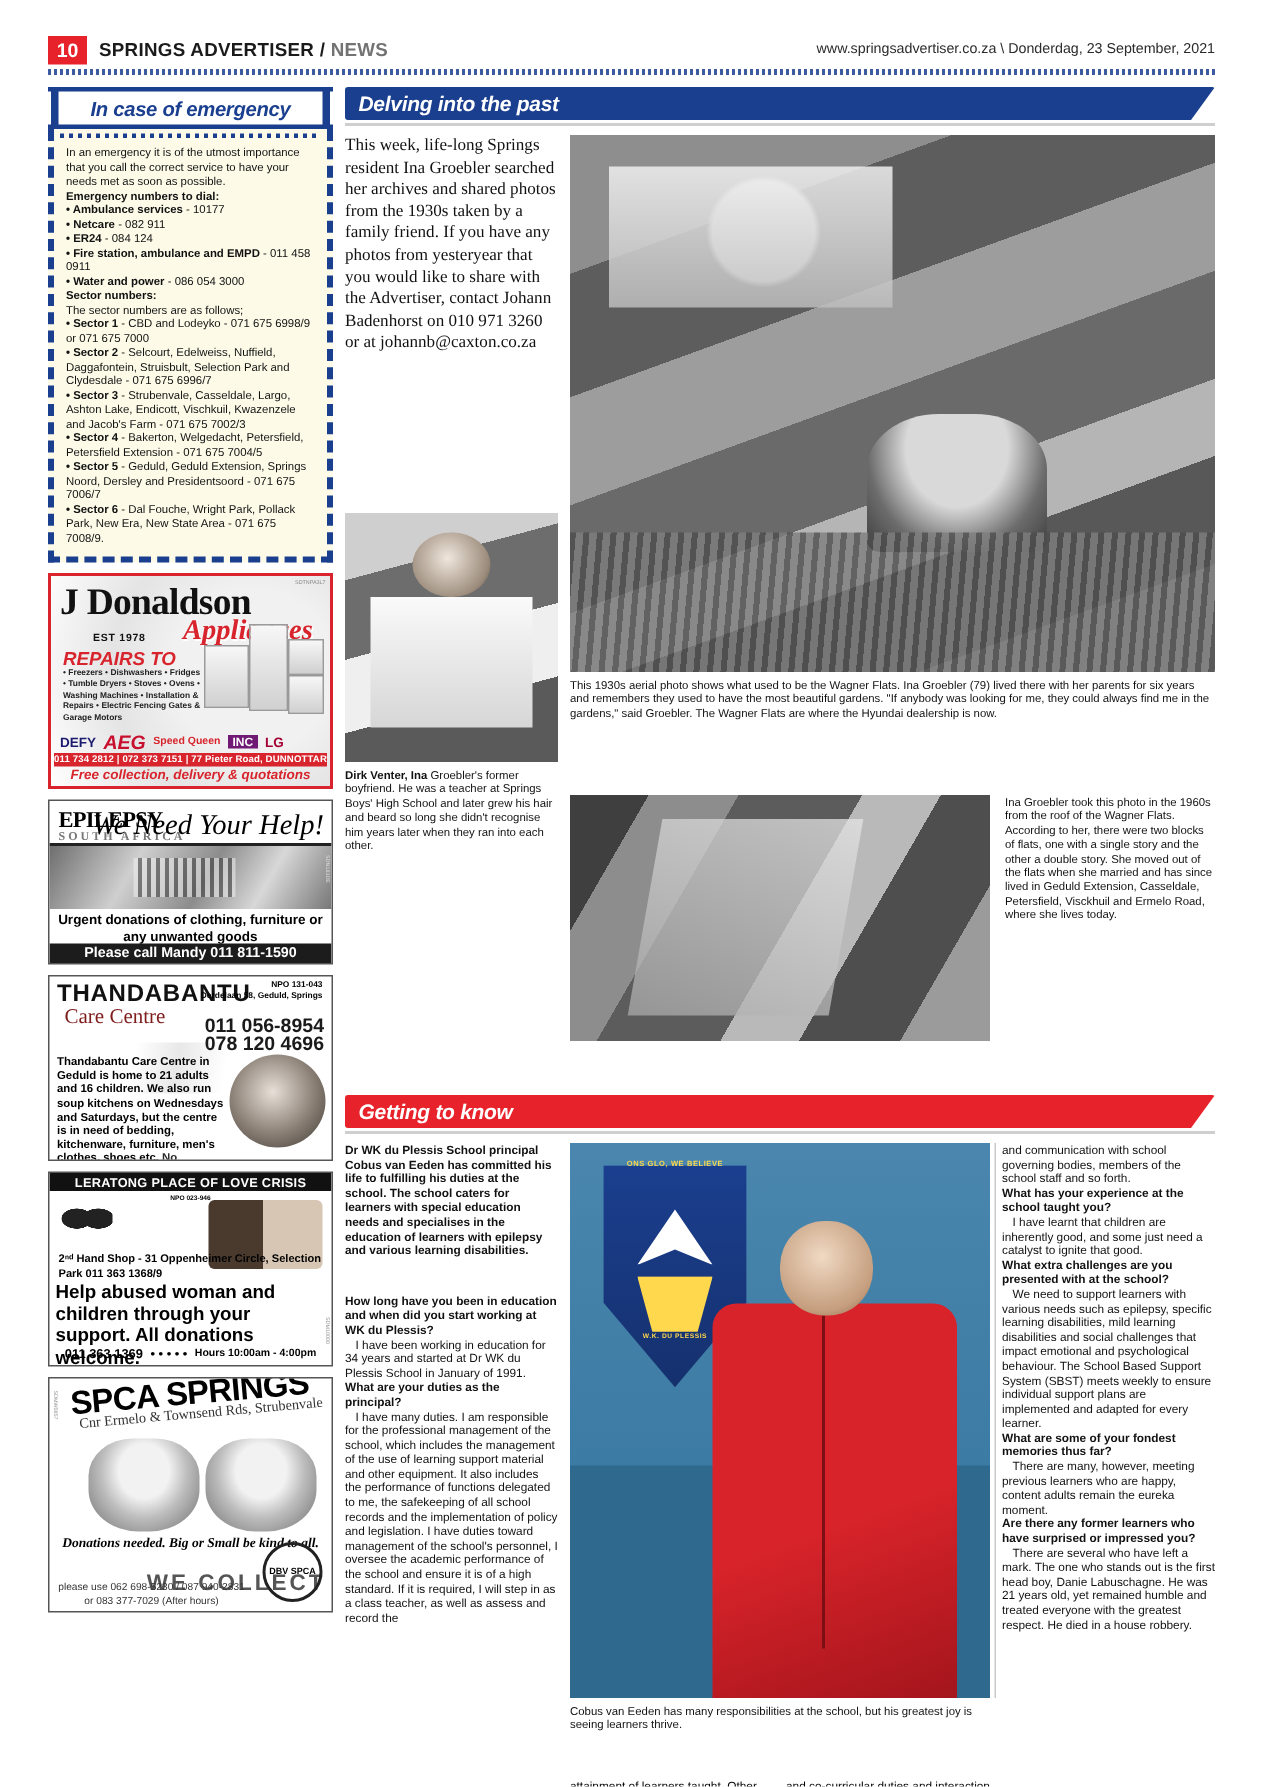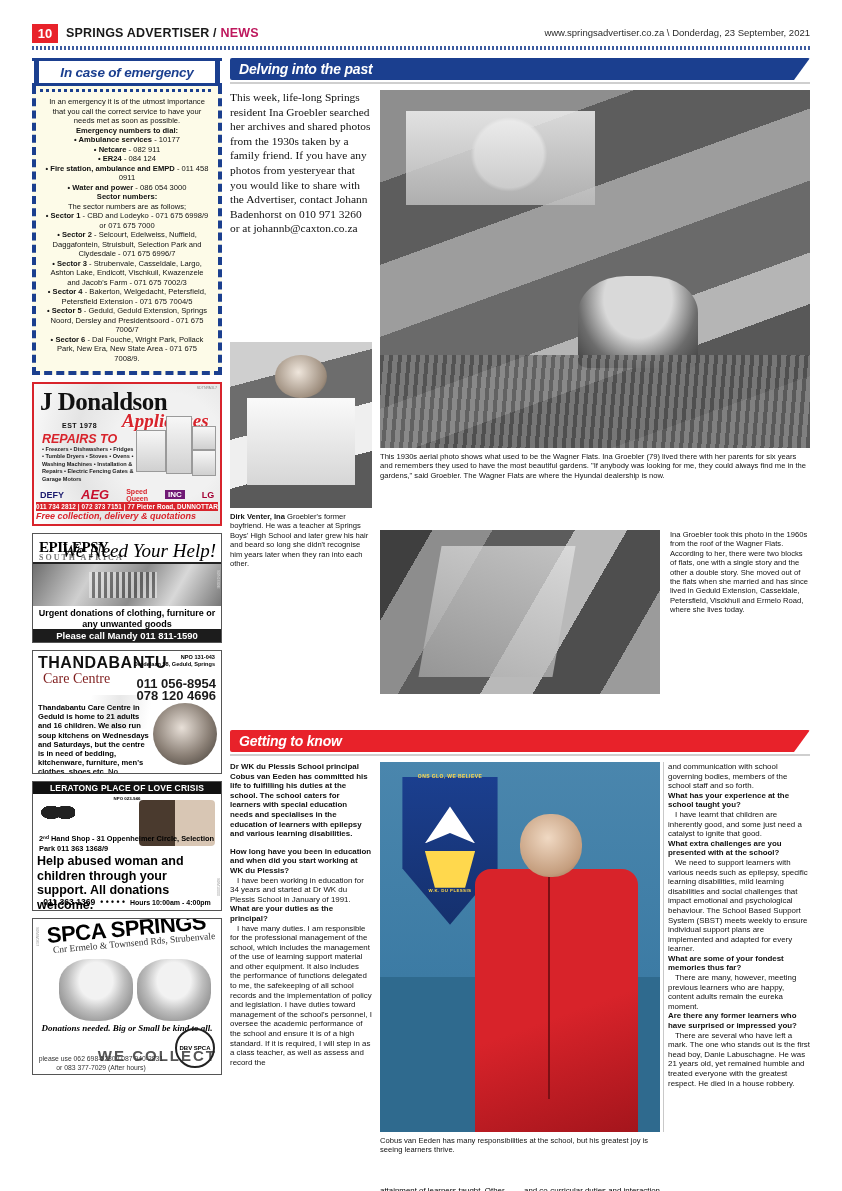--- a/index.html
+++ b/index.html
@@ -16,21 +16,21 @@
   
   .masthead{position:absolute;left:0;top:24px;width:842px;height:26px;}
   .pagenum{
     position:absolute;left:32px;top:0;width:26px;height:19px;background:#e8222a;
     color:#fff;font-weight:bold;font-size:13px;line-height:19px;text-align:center;
   }
   .mast-title{
     position:absolute;left:66px;top:2px;font-size:12.5px;font-weight:bold;
     letter-spacing:.2px;color:#1a1a1a;
   }
-  .mast-title .news{color:#be185d;}
+  .mast-title .news{color:#737373;}
   .mast-right{
     position:absolute;right:32px;top:3px;font-size:9.5px;color:#2b2b2b;text-align:right;
   }
   .mast-rule{
     position:absolute;left:32px;right:32px;top:22px;height:4px;
     background:repeating-linear-gradient(to right,#1b3f8f 0 2px,#ffffff 2px 4px);
     opacity:.85;
   }
 
   
@@ -55,21 +55,21 @@
     position:relative;background:#fdfbe8;
     border-left:4px dashed #1b3f8f;border-right:4px dashed #1b3f8f;
     border-bottom:4px dashed #1b3f8f;
     padding:6px 8px 8px 8px;
     font-size:7.6px;line-height:9.5px;color:#111;
   }
   .emg-box .hdot{
     height:3px;margin:-3px -4px 5px -4px;
     background:repeating-linear-gradient(to right,#1b3f8f 0 3px,#fdfbe8 3px 6px);
   }
-  .emg-box p{margin:0;text-align:center;}
+  .emg-box p{margin:0;}
   .emg-box b{font-weight:bold;}
 
   
   .ad{position:relative;margin-top:7px;overflow:hidden;background:#fff;}
 
   
   .ad-donaldson{border:2px solid #d8242c;height:140px;background:#fff;}
   .don-bg{position:absolute;inset:0;background:
      radial-gradient(circle at 72% 45%,#f1f1f1 0 35%,#e4e4e4 60%,#ffffff 100%);}
   .don-title{
@@ -79,33 +79,33 @@
   .don-app{
     position:absolute;left:88px;top:26px;font-family:"Liberation Serif",serif;
     font-style:italic;font-weight:bold;font-size:19px;color:#d8242c;
     text-shadow:1px 1px 0 #fff;
   }
   .don-est{position:absolute;left:28px;top:38px;font-size:7px;font-weight:bold;color:#111;letter-spacing:.5px;}
   .don-rep{position:absolute;left:8px;top:48px;font-size:12.5px;font-weight:bold;color:#d8242c;font-style:italic;}
   .don-list{position:absolute;left:8px;top:62px;width:92px;font-size:5.6px;line-height:7.4px;font-weight:bold;color:#222;}
   .don-brands{
     position:absolute;left:6px;top:104px;right:6px;height:13px;
-    display:flex;align-items:center;gap:17px;font-size:9px;font-weight:bold;color:#1a1a6e;
+    display:flex;align-items:center;gap:5px;font-size:9px;font-weight:bold;color:#1a1a6e;
   }
   .don-brands .aeg{color:#c8102e;font-size:13px;font-style:italic;}
   .don-brands .sq{color:#d8242c;font-size:7px;}
   .don-brands .inc{background:#701a75;color:#fff;padding:0 3px;font-size:8px;}
   .don-brands .lg{color:#a50034;font-size:9px;}
   .don-phone{
     position:absolute;left:2px;right:2px;top:118px;height:9px;background:#d8242c;color:#fff;
     font-size:6.4px;font-weight:bold;line-height:9px;text-align:center;letter-spacing:.1px;
   }
   .don-free{
     position:absolute;left:2px;right:2px;top:127px;height:11px;color:#d8242c;
-    font-size:9px;font-weight:bold;font-style:italic;line-height:11px;
+    font-size:9px;font-weight:bold;font-style:italic;line-height:11px;text-align:center;
   }
   .don-appliances{position:absolute;right:6px;top:32px;width:78px;height:68px;}
   .appl{position:absolute;background:linear-gradient(to bottom,#f7f7f7,#d0d0d0);border:1px solid #9a9a9a;}
   .don-code{position:absolute;right:3px;top:2px;font-size:3.6px;color:#888;}
 
   
   .ad-epilepsy{border:1px solid #555;height:108px;}
   .epi-top{position:relative;height:28px;border-bottom:2px solid #222;}
   .epi-logo{position:absolute;left:6px;top:5px;font-size:15px;font-weight:bold;font-family:"Liberation Serif",serif;letter-spacing:-.5px;}
   .epi-logo small{font-size:8px;display:block;letter-spacing:2px;color:#777;margin-top:-3px;}
@@ -227,21 +227,21 @@
     background:
       linear-gradient(120deg,#3f3f3f 0 14%,#8d8d8d 14% 30%,#5c5c5c 30% 52%,#b9b9b9 52% 66%,#4e4e4e 66% 84%,#9b9b9b 84% 100%);}
   #photo-garden .path{position:absolute;left:18%;top:10%;width:48%;height:80%;
      background:linear-gradient(200deg,#e4e4e4,#a9a9a9);transform:skewX(-10deg);opacity:.75;}
   #cap-garden{position:absolute;left:440px;top:440px;width:140px;}
   .gtk-wrap{position:relative;height:420px;margin-top:6px;}
   .col{position:absolute;font-size:7.9px;line-height:9.6px;color:#111;}
   .col p{margin:0 0 0 0;}
   .col p.indent{text-indent:7px;}
   .col p.q{font-weight:bold;}
-  .col p.space{margin-top:8px;}
+  .col p.space{margin-top:24px;}
   #gtk-col1{left:0;top:0;width:142px;}
   #gtk-col3{left:438px;top:0;width:142px;}
 
   #photo-cobus{position:absolute;left:150px;top:0;width:280px;height:370px;
     background:linear-gradient(#3f7ea8 0 58%,#2f6a8e 58% 100%);}
   #photo-cobus .wall{position:absolute;left:0;right:0;top:0;height:58%;
      background:linear-gradient(#4a86ad,#3c7ba4);}
   #photo-cobus .crest{position:absolute;left:8%;top:4%;width:34%;height:40%;
      background:linear-gradient(#1b3f8f,#15306d);clip-path:polygon(0 0,100% 0,100% 62%,50% 100%,0 62%);}
   #photo-cobus .crest-motto{position:absolute;left:8%;top:3%;width:34%;text-align:center;

